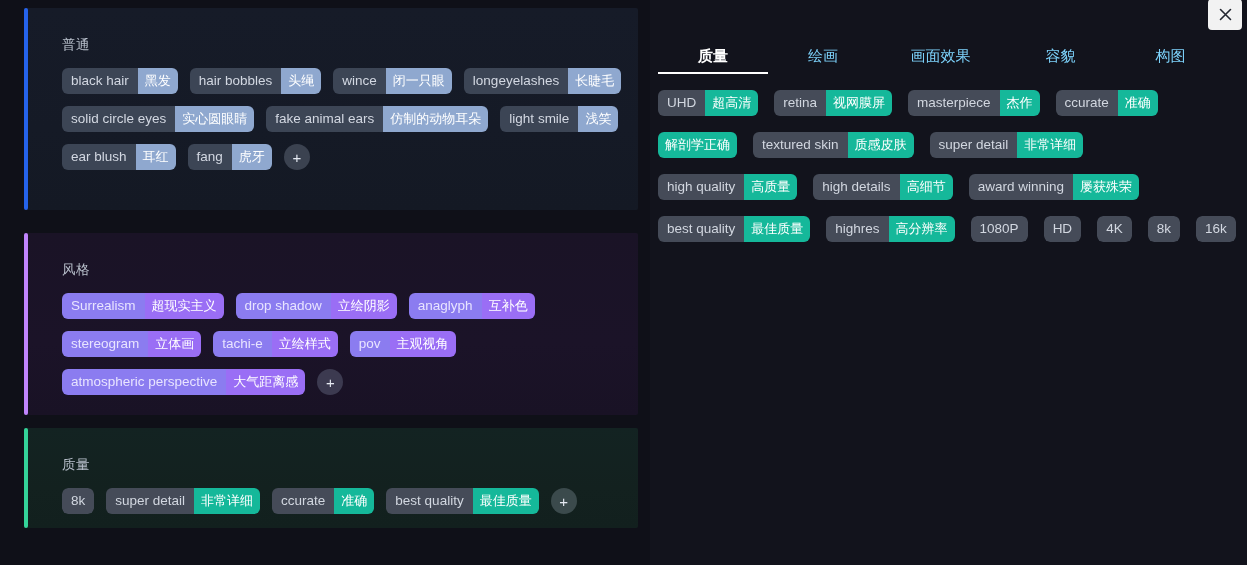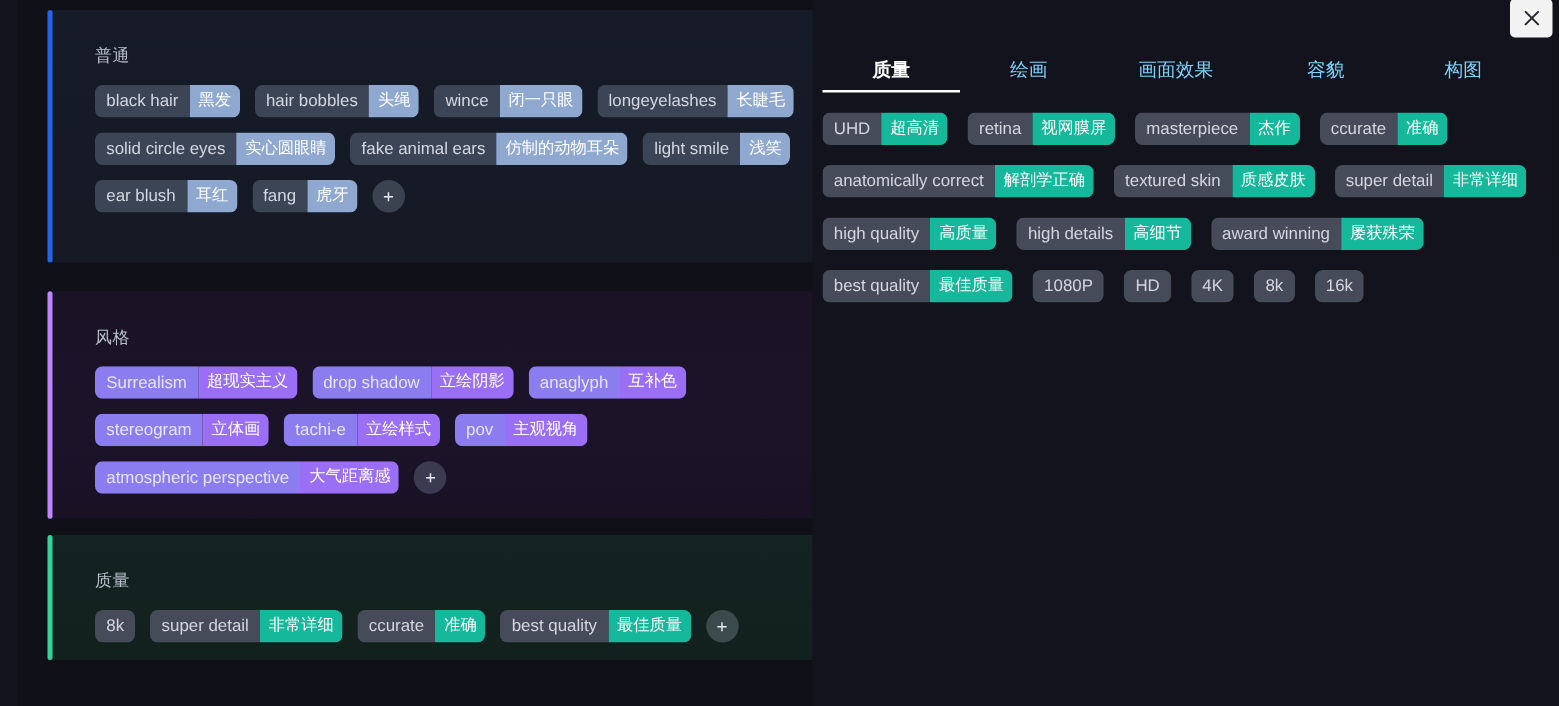--- a/index.html
+++ b/index.html
@@ -11,21 +11,21 @@
   }
   #app {
     position: relative;
     width: 1247px; height: 565px;
     background: #12131c;
   }
 
   
   #left-column {
     position: absolute;
-    left: 14px; top: 0;
+    left: 0; top: 0;
     width: 650px; height: 565px;
     background: #0f1018;
   }
 
   .panel {
     position: absolute;
     left: 24px;
     width: 614px;
     border-radius: 2px;
     overflow: visible;
@@ -326,21 +326,20 @@
         </div>
         <div class="chip teal">
           <span class="en">masterpiece</span>
           <span class="cn">杰作</span>
         </div>
         <div class="chip teal">
           <span class="en">ccurate</span>
           <span class="cn">准确</span>
         </div>
         <div class="chip teal">
-          <span class="en">anatomically correct</span>
           <span class="cn">解剖学正确</span>
         </div>
         <div class="chip teal">
           <span class="en">textured skin</span>
           <span class="cn">质感皮肤</span>
         </div>
         <div class="chip teal">
           <span class="en">super detail</span>
           <span class="cn">非常详细</span>
         </div>
@@ -352,20 +351,24 @@
           <span class="en">high details</span>
           <span class="cn">高细节</span>
         </div>
         <div class="chip teal">
           <span class="en">award winning</span>
           <span class="cn">屡获殊荣</span>
         </div>
         <div class="chip teal">
           <span class="en">best quality</span>
           <span class="cn">最佳质量</span>
+        </div>
+        <div class="chip teal">
+          <span class="en">highres</span>
+          <span class="cn">高分辨率</span>
         </div>
         <div class="chip teal solo">
           <span class="en">1080P</span>
         </div>
         <div class="chip teal solo">
           <span class="en">HD</span>
         </div>
         <div class="chip teal solo">
           <span class="en">4K</span>
         </div>

